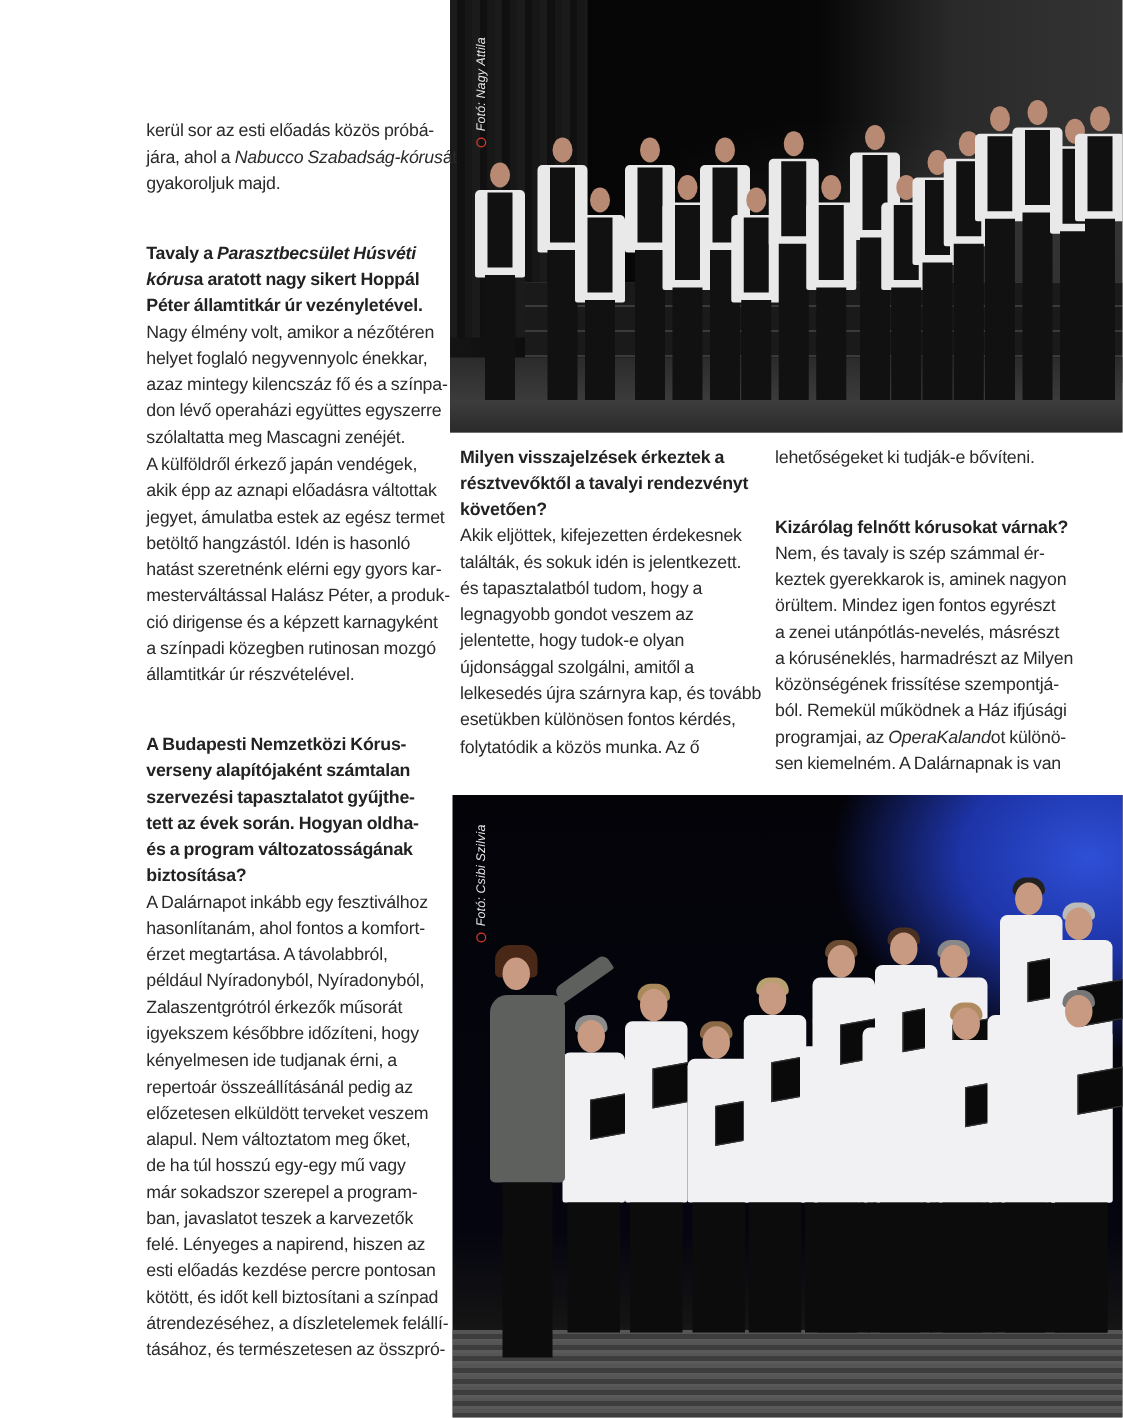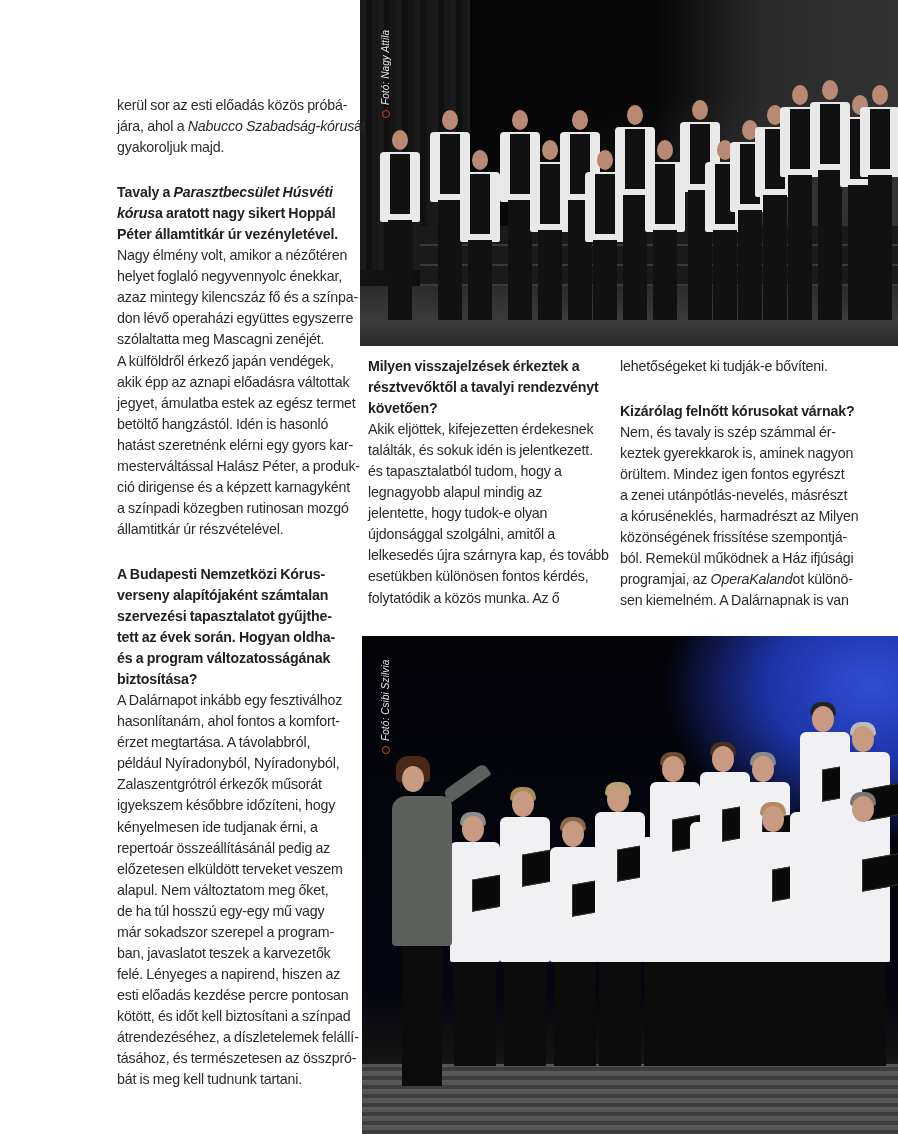--- a/index.html
+++ b/index.html
@@ -6,21 +6,21 @@
   body {
     width: 898px; height: 1134px; position: relative; overflow: hidden;
     background: #ffffff; color: #2a2a2a;
     font-family: "Liberation Sans", "DejaVu Sans", sans-serif;
   }
   .col {
     position: absolute; font-size: 14.2px; line-height: 21.05px;
     letter-spacing: -0.15px; word-spacing: -0.5px;
   }
   .col p { margin: 0; }
-  .col p.gap { margin-top: 24px; }
+  .col p.gap { margin-top: 35px; }
   .col .q { font-weight: bold; color: #222; }
   .col i { font-style: italic; }
   .line { display: block; white-space: nowrap; }
 
   #col-left { left: 117px; top: 95px; width: 240px; }
   #col-mid  { left: 368px; top: 356px; width: 245px; }
   #col-right{ left: 620px; top: 356px; width: 260px; }
 
   .photo { position: absolute; overflow: hidden; }
   #photo-top {
@@ -349,35 +349,34 @@
       <span class="line">előzetesen elküldött terveket veszem</span>
       <span class="line">alapul. Nem változtatom meg őket,</span>
       <span class="line">de ha túl hosszú egy-egy mű vagy</span>
       <span class="line">már sokadszor szerepel a program-</span>
       <span class="line">ban, javaslatot teszek a karvezetők</span>
       <span class="line">felé. Lényeges a napirend, hiszen az</span>
       <span class="line">esti előadás kezdése percre pontosan</span>
       <span class="line">kötött, és időt kell biztosítani a színpad</span>
       <span class="line">átrendezéséhez, a díszletelemek felállí-</span>
       <span class="line">tásához, és természetesen az összpró-</span>
-      <span class="line">bát is meg kell tudnunk tartani.</span>
     </p>
 </div>
 
 <div class="col" id="col-mid">
   <p class="q">
       <span class="line">Milyen visszajelzések érkeztek a</span>
       <span class="line">résztvevőktől a tavalyi rendezvényt</span>
       <span class="line">követően?</span>
     </p>
   <p>
       <span class="line">Akik eljöttek, kifejezetten érdekesnek</span>
       <span class="line">találták, és sokuk idén is jelentkezett.</span>
       <span class="line">és tapasztalatból tudom, hogy a</span>
-      <span class="line">legnagyobb alapul mindig az</span>
+      <span class="line">legnagyobb gondot veszem az</span>
       <span class="line">jelentette, hogy tudok-e olyan</span>
       <span class="line">újdonsággal szolgálni, amitől a</span>
       <span class="line">lelkesedés újra szárnyra kap, és tovább</span>
       <span class="line">esetükben különösen fontos kérdés,</span>
       <span class="line">folytatódik a közös munka. Az ő</span>
     </p>
 </div>
 
 <div class="col" id="col-right">
   <p>

